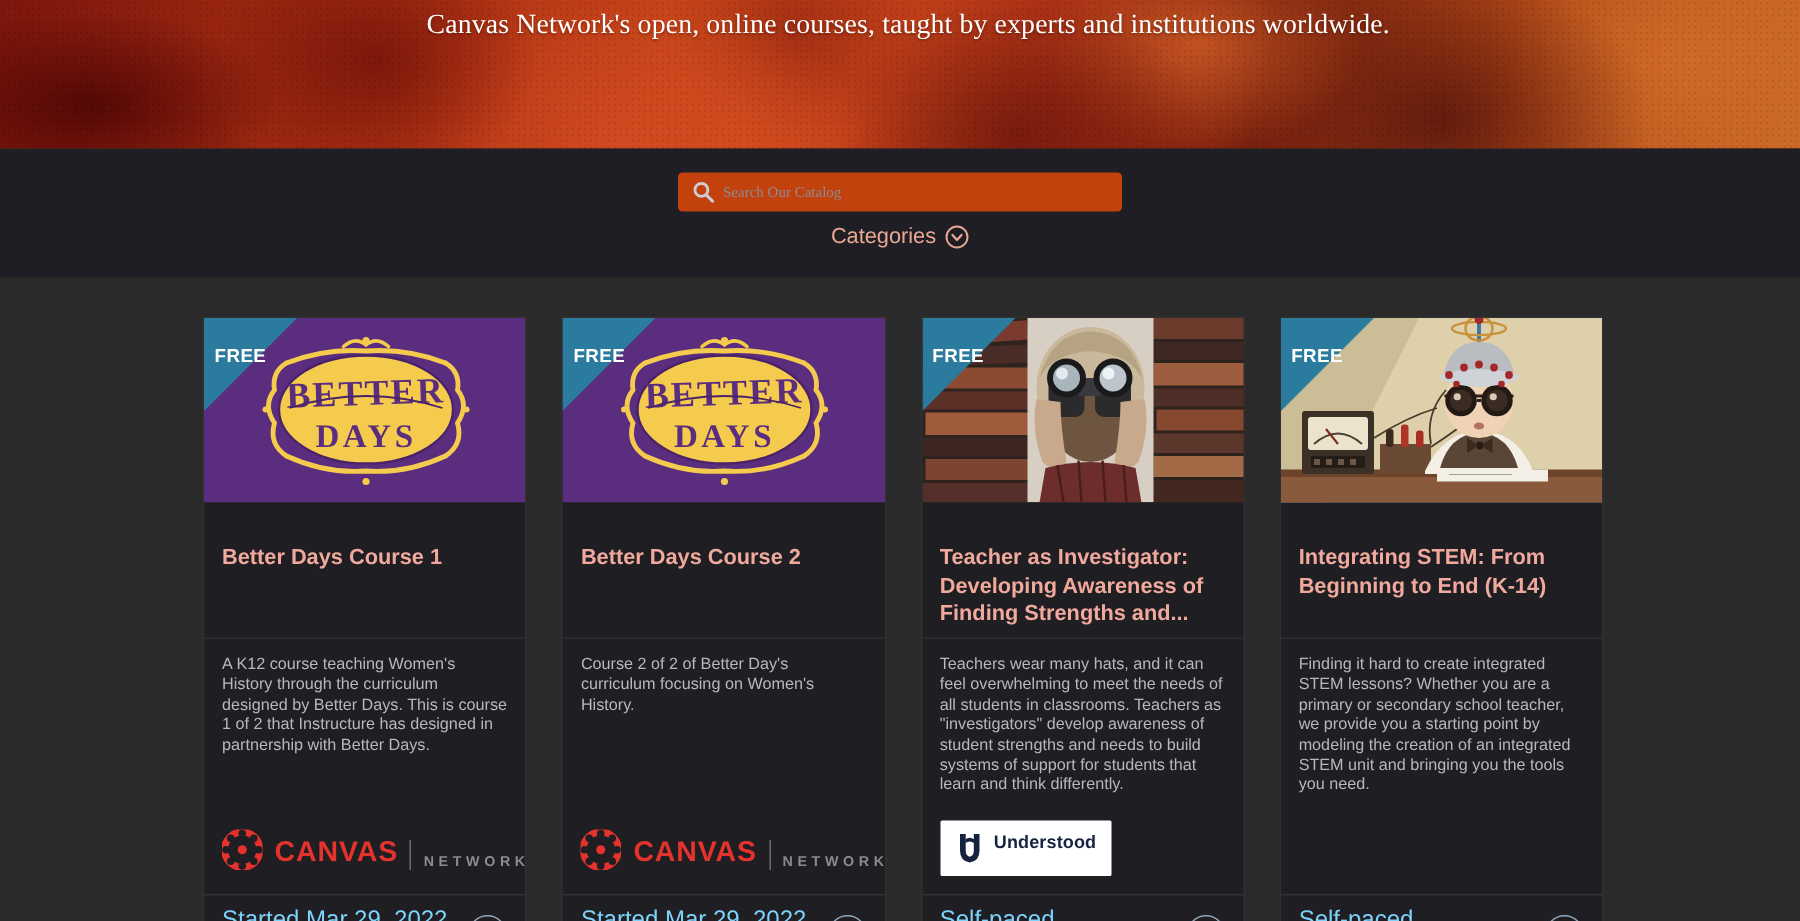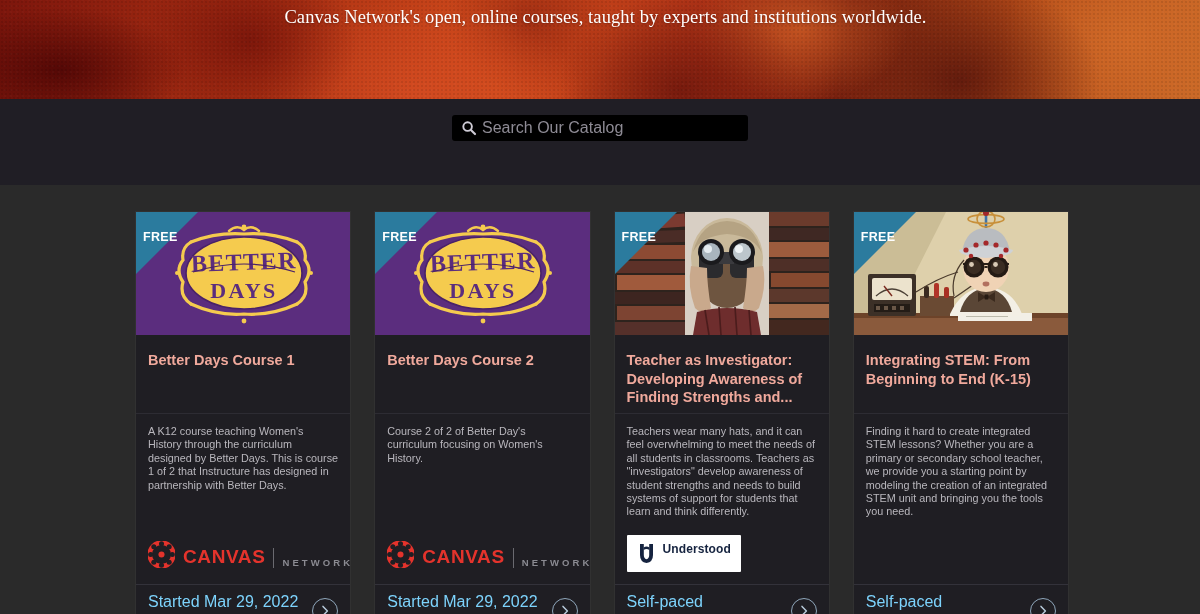--- a/index.html
+++ b/index.html
@@ -75,27 +75,27 @@
   .search-wrap {
     position: absolute;
     left: 452px;
     top: 16px;
     width: 296px;
     height: 26px;
   }
   .search-field {
     width: 100%;
     height: 26px;
-    background: #000000;
+    background: #c2410c;
     border: none;
     border-radius: 3px;
     padding: 0 8px 0 30px;
     color: #c9c6cf;
-    font-family: Liberation Sans, sans-serif;
-    font-size: 16px;
+    font-family: Liberation Serif, serif;
+    font-size: 10px;
     outline: none;
   }
   .search-field::placeholder { color: #8e8b95; opacity: 1; }
   .search-icon {
     position: absolute;
     left: 9px; top: 5px;
     width: 16px; height: 16px;
     pointer-events: none;
   }
   .categories {
@@ -169,21 +169,21 @@
   .art-stem { position: absolute; inset: 0; overflow: hidden; background: #e2d7b4; }
 
   
   .card-title {
     color: #f0a99c;
     font-size: 14.5px;
     font-weight: bold;
     line-height: 18.5px;
     padding: 16px 12px 0 12px;
   }
-  .title-box { min-height: 74px; }
+  .title-box { min-height: 74px; margin-top: 12px; }
   .title-box.tall { min-height: 74px; }
 
   
   .card-desc {
     color: #b9b7bd;
     font-size: 10.8px;
     line-height: 13.4px;
     padding: 0 12px;
     border-top: 1px solid #2d2c33;
     padding-top: 11px;
@@ -280,20 +280,27 @@
 
 <div class="searchbar">
   <div class="search-wrap">
     <svg class="search-icon" viewBox="0 0 16 16">
       <circle cx="6.6" cy="6.6" r="4.3" fill="none" stroke="#cfccd6" stroke-width="1.9"></circle>
       <line x1="9.9" y1="10" x2="14" y2="14.1" stroke="#cfccd6" stroke-width="2.1" stroke-linecap="round"></line>
     </svg>
     <input class="search-field" type="text" placeholder="Search Our Catalog" style="">
   </div>
 
+  <div class="categories">
+    <span>Categories</span>
+    <svg class="chev-circle" viewBox="0 0 16 16">
+      <circle cx="8" cy="8" r="7" fill="none" stroke="#e8a892" stroke-width="1.3"></circle>
+      <polyline points="5,6.6 8,10 11,6.6" fill="none" stroke="#e8a892" stroke-width="1.5" stroke-linecap="round" stroke-linejoin="round"></polyline>
+    </svg>
+  </div>
 </div>
 
 <div class="grid">
 
   <div class="card">
     <div class="card-img">
       <div class="art-betterdays">
         <svg class="bd-logo" viewBox="0 0 150 104">
           <g fill="none" stroke="#f5cb4e" stroke-width="3.2" stroke-linecap="round">
             <path d="M22 20 Q12 26 14 38 Q6 48 14 60 Q10 74 22 82"></path>
@@ -601,21 +608,21 @@
           <circle cx="132" cy="1" r="3" fill="#a4282a"></circle>
 
           <path d="M110 48 Q96 64 100 84" fill="none" stroke="#4a3a2c" stroke-width="1.2"></path>
         </svg>
       </div>
       <div class="ribbon"></div>
       <div class="ribbon-label">FREE</div>
     </div>
 
     <div class="title-box">
-      <div class="card-title">Integrating STEM: From Beginning to End (K-15)</div>
+      <div class="card-title">Integrating STEM: From Beginning to End (K-14)</div>
     </div>
 
     <div class="card-desc">Finding it hard to create integrated STEM lessons? Whether you are a primary or secondary school teacher, we provide you a starting point by modeling the creation of an integrated STEM unit and bringing you the tools you need.</div>
     <div class="card-spacer"></div>
 
 
     <div class="card-footer">
       <div class="footer-meta">
         <span class="footer-sched">Self-paced</span>
         <span class="footer-price">FREE</span>

